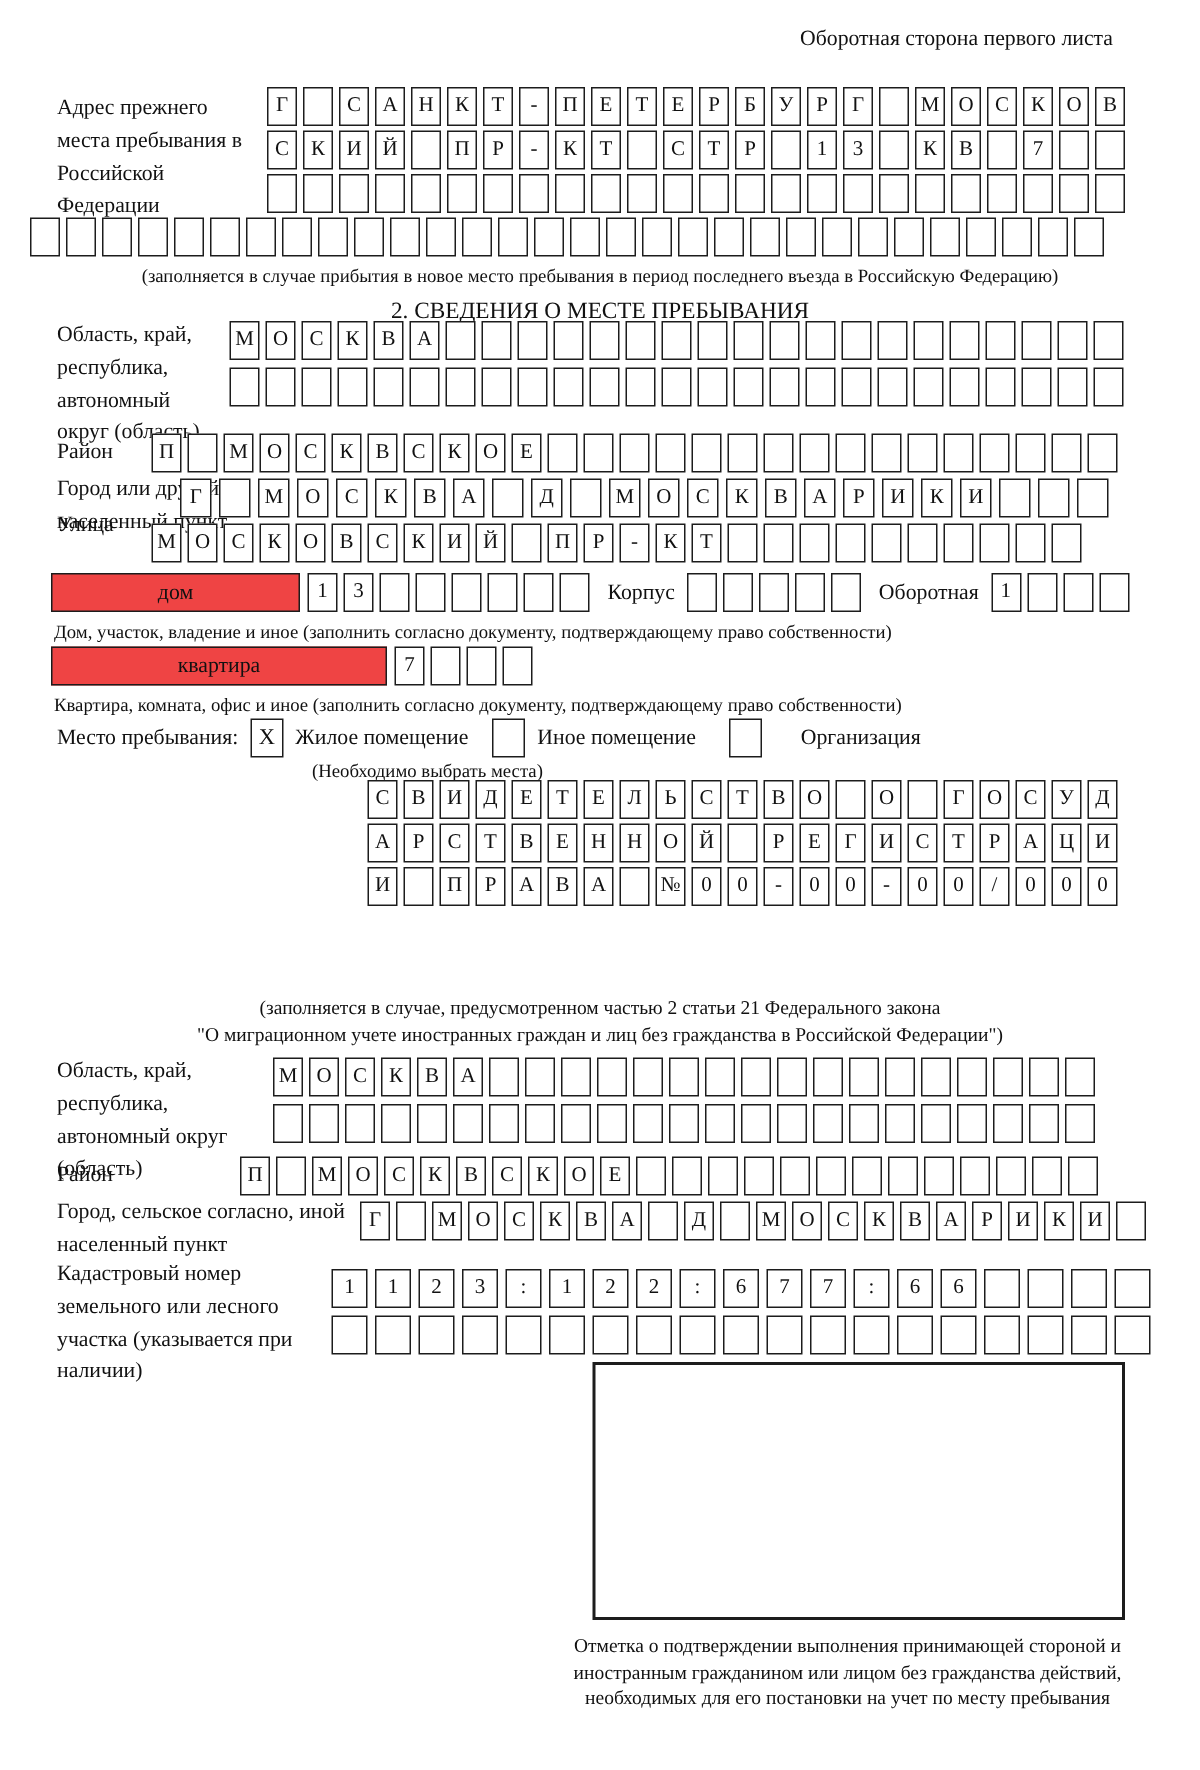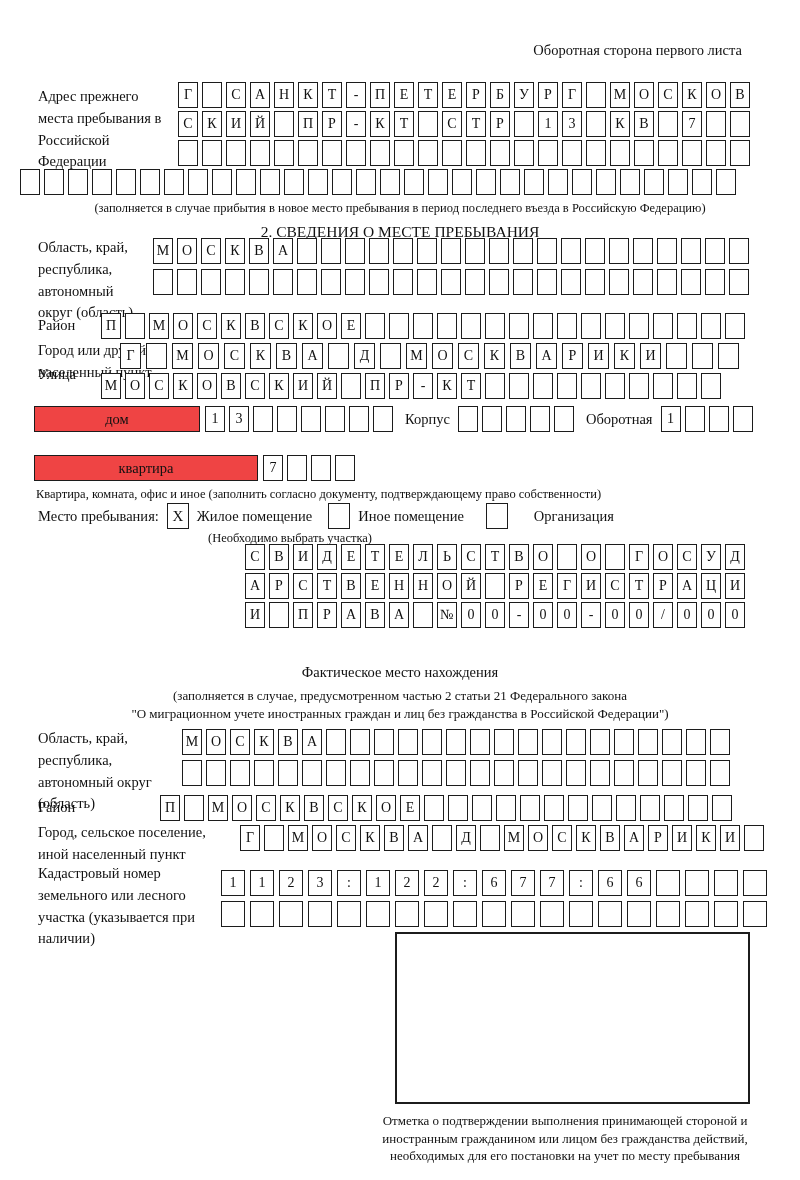--- a/index.html
+++ b/index.html
@@ -1,18 +1,18 @@
 <!DOCTYPE html>
 <html><head>
 <meta charset="utf-8">
 <style>
   html,body{margin:0;padding:0;background:#fff;}
   .page{position:relative;width:800px;height:1180px;background:#fff;overflow:hidden;
         font-family:"Liberation Serif","DejaVu Serif",serif;color:#111;}
-  .abs{position:absolute;margin-top:24px;}
+  .abs{position:absolute;}
   .lbl{font-size:14.5px;line-height:1.5;}
   .caption{font-size:12.5px;line-height:1.35;}
   .center{left:0;width:800px;text-align:center;}
   .h-bold{font-weight:normal;}
   .cells{display:flex;}
   .cell{box-sizing:border-box;flex:0 0 auto;width:20px;height:26px;border:1.7px solid #1c1c1c;
         margin-right:4px;display:flex;align-items:center;justify-content:center;
         font-size:14px;background:#fff;}
   .cell.wide{width:24px;margin-right:5px;}
   .cells.sp .cell{width:21px;margin-right:5px;}
@@ -312,20 +312,21 @@
         <span class="cell"></span>
       </div>
     <span class="inline-lbl">Оборотная</span>
     <div class="cells">
         <span class="cell">1</span>
         <span class="cell"></span>
         <span class="cell"></span>
         <span class="cell"></span>
       </div>
   </div>
+  <div class="abs caption" style="top:413px;left:36px;">Дом, участок, владение и иное (заполнить согласно документу, подтверждающему право собственности)</div>
 
   <div class="abs row-flex" style="top:431px;left:34px;">
     <div class="writein" style="width:224px;margin-right:5px;">квартира</div>
     <div class="cells">
         <span class="cell">7</span>
         <span class="cell"></span>
         <span class="cell"></span>
         <span class="cell"></span>
       </div>
   </div>
@@ -333,21 +334,21 @@
 
   <div class="abs row-flex" style="top:479px;left:38px;">
     <span class="inline-lbl" style="margin-left:0;">Место пребывания:</span>
     <span class="chk">X</span>
     <span class="inline-lbl" style="margin-right:16px;">Жилое помещение</span>
     <span class="chk"></span>
     <span class="inline-lbl" style="margin-right:22px;">Иное помещение</span>
     <span class="chk"></span>
     <span class="inline-lbl" style="margin-left:26px;">Организация</span>
   </div>
-  <div class="abs caption" style="top:506px;left:208px;">(Необходимо выбрать участка)</div>
+  <div class="abs caption" style="top:506px;left:208px;">(Необходимо выбрать места)</div>
 
   <div class="abs cells" style="top:520px;left:245px;">
       <span class="cell">С</span>
       <span class="cell">В</span>
       <span class="cell">И</span>
       <span class="cell">Д</span>
       <span class="cell">Е</span>
       <span class="cell">Т</span>
       <span class="cell">Е</span>
       <span class="cell">Л</span>
@@ -405,21 +406,20 @@
       <span class="cell">0</span>
       <span class="cell">-</span>
       <span class="cell">0</span>
       <span class="cell">0</span>
       <span class="cell">/</span>
       <span class="cell">0</span>
       <span class="cell">0</span>
       <span class="cell">0</span>
     </div>
 
-  <div class="abs lbl h-bold center" style="top:638px;">Фактическое место нахождения</div>
   <div class="abs caption center" style="top:663px;font-size:13px;">(заполняется в случае, предусмотренном частью 2 статьи 21 Федерального закона</div>
   <div class="abs caption center" style="top:681px;font-size:13px;">"О миграционном учете иностранных граждан и лиц без гражданства в Российской Федерации")</div>
 
   <div class="abs lbl" style="top:704px;left:38px;width:150px;">Область, край, республика, автономный округ (область)</div>
   <div class="abs cells" style="top:705px;left:182px;">
       <span class="cell">М</span>
       <span class="cell">О</span>
       <span class="cell">С</span>
       <span class="cell">К</span>
       <span class="cell">В</span>
@@ -489,21 +489,21 @@
       <span class="cell"></span>
       <span class="cell"></span>
       <span class="cell"></span>
       <span class="cell"></span>
       <span class="cell"></span>
       <span class="cell"></span>
       <span class="cell"></span>
       <span class="cell"></span>
     </div>
 
-  <div class="abs lbl" style="top:798px;left:38px;width:200px;">Город, сельское поселение, иной населенный пункт</div>
+  <div class="abs lbl" style="top:798px;left:38px;width:200px;">Город, сельское согласно, иной населенный пункт</div>
   <div class="abs cells" style="top:801px;left:240px;">
       <span class="cell">Г</span>
       <span class="cell"> </span>
       <span class="cell">М</span>
       <span class="cell">О</span>
       <span class="cell">С</span>
       <span class="cell">К</span>
       <span class="cell">В</span>
       <span class="cell">А</span>
       <span class="cell"> </span>

